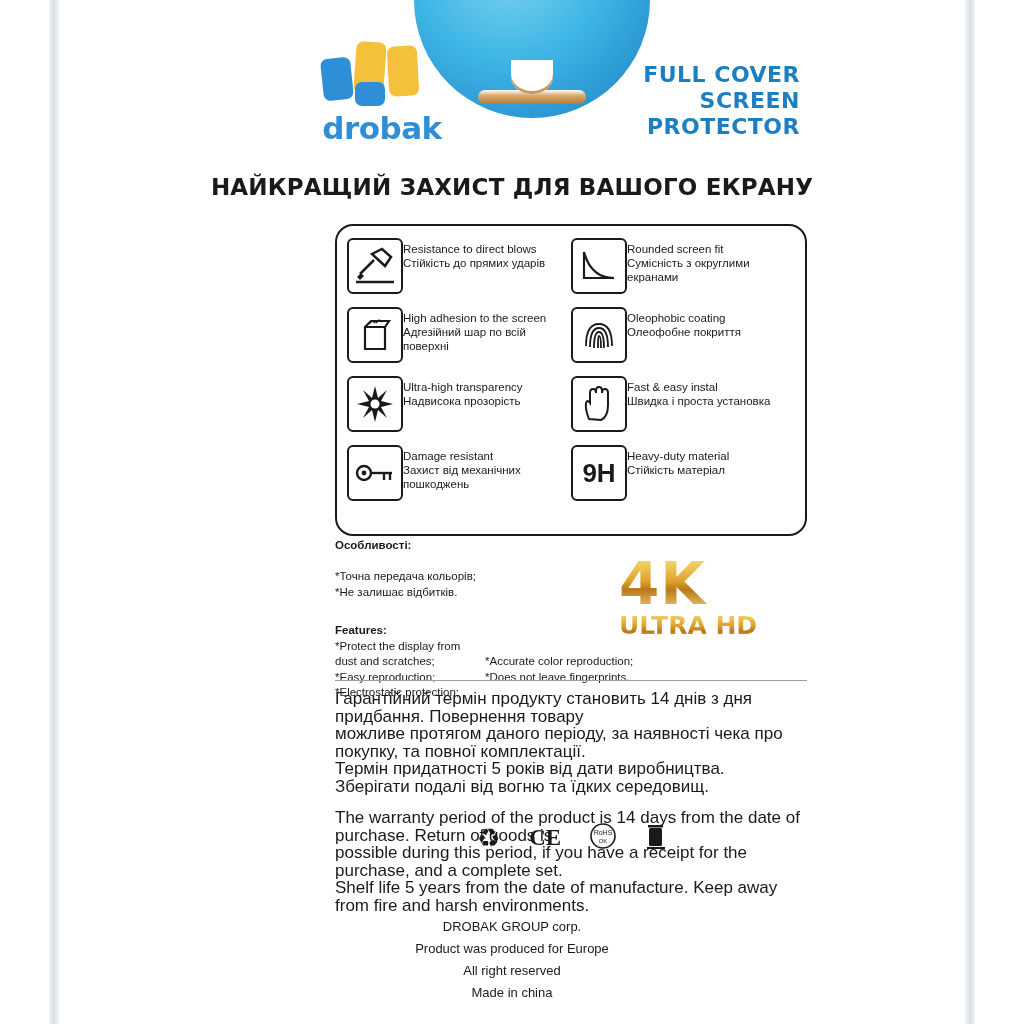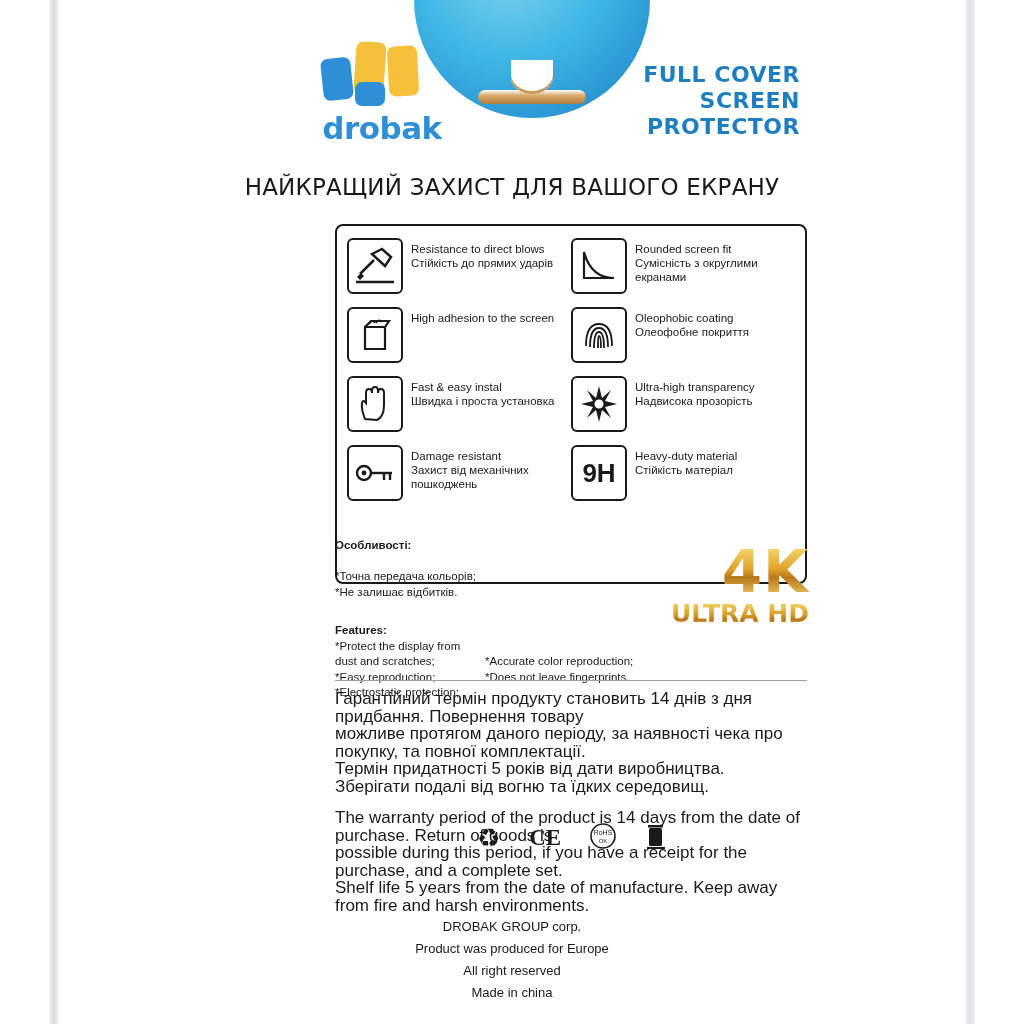--- a/index.html
+++ b/index.html
@@ -109,35 +109,35 @@
     letter-spacing: 0.5px;
     font-family: "DejaVu Sans", sans-serif;
   }
 
   .headline {
     position: absolute;
     left: 0; right: 0;
     top: 174px;
     text-align: center;
     font-size: 23px;
-    font-weight: normal;
+    font-weight: bold;
     color: #1a1a1a;
     letter-spacing: 0.2px;
     font-family: "DejaVu Sans", sans-serif;
   }
 
   
   .feat-box {
     position: absolute;
     left: 276px;
     top: 224px;
     width: 472px;
-    height: 360px;
+    height: 312px;
     border: 2px solid #1a1a1a;
-    border-radius: 8px;
+    border-radius: 18px;
     box-sizing: border-box;
     padding: 12px 10px;
   }
   .feat-grid {
     display: flex;
     flex-wrap: wrap;
   }
   .feat {
     width: 50%;
     display: flex;
@@ -145,21 +145,20 @@
     margin-bottom: 13px;
     box-sizing: border-box;
     padding-right: 4px;
   }
   .feat-icon {
     width: 56px;
     height: 56px;
     border: 2px solid #1a1a1a;
     border-radius: 6px;
     flex: 0 0 56px;
-    margin-right: 8px;
     display: flex;
     align-items: center;
     justify-content: center;
     box-sizing: border-box;
   }
   .feat-icon svg { display: block; }
   .feat-txt {
     font-size: 11.5px;
     line-height: 14px;
     color: #1a1a1a;
@@ -186,23 +185,23 @@
     line-height: 15.5px;
   }
   .specs .sec-title { font-weight: bold; }
   .spec-cols { display: flex; }
   .spec-cols .col1 { width: 150px; }
   .spec-cols .col2 { width: 150px; }
 
   .fourk {
     position: absolute;
     left: 560px;
-    top: 544px;
+    top: 556px;
     width: 190px;
-    text-align: right;
+    text-align: left;
   }
   .fourk-big {
     font-size: 58px;
     font-weight: bold;
     line-height: 56px;
     font-family: "DejaVu Sans", sans-serif;
     background: linear-gradient(to bottom,#f7e07a 0%,#e0a22b 45%,#b8791c 60%,#f3d271 100%);
     -webkit-background-clip: text;
     background-clip: text;
     color: transparent;
@@ -329,20 +328,21 @@
           <div class="feat-icon">
             <svg width="40" height="40" viewBox="0 0 40 40">
               <path d="M10 12 L30 12 L30 34 L10 34 Z" fill="none" stroke="#1a1a1a" stroke-width="2.2"></path>
               <path d="M10 12 L16 6 L34 6 L30 12" fill="none" stroke="#1a1a1a" stroke-width="2.2"></path>
               <path d="M14 9 q3 -5 6 -1" fill="none" stroke="#1a1a1a" stroke-width="1.6"></path>
               <path d="M21 8 q3 -5 6 -1" fill="none" stroke="#1a1a1a" stroke-width="1.6"></path>
             </svg>
           </div>
           <div class="feat-txt">
             <span class="en">High adhesion to the screen</span>
+            <span class="ua">Адгезійний шар по всій поверхні</span>
           </div>
         </div>
 
         <div class="feat">
           <div class="feat-icon">
             <svg width="38" height="38" viewBox="0 0 38 38">
               <g fill="none" stroke="#1a1a1a" stroke-width="1.8">
                 <path d="M6 30 Q6 8 19 8 Q32 8 32 30"></path>
                 <path d="M10 31 Q10 12 19 12 Q28 12 28 31"></path>
                 <path d="M14 32 Q14 16 19 16 Q24 16 24 32"></path>
@@ -351,40 +351,40 @@
             </svg>
           </div>
           <div class="feat-txt">
             <span class="en">Oleophobic coating</span>
             <span class="ua">Олеофобне покриття</span>
           </div>
         </div>
 
         <div class="feat">
           <div class="feat-icon">
-            <svg width="36" height="38" viewBox="0 0 36 38">
-              <path d="M8 34 Q4 24 5 18 Q6 14 9 18 L9 8 Q9 4 12 4 Q15 4 15 8 L15 6 Q15 2 18 2 Q21 2 21 6 L21 8 Q21 4 24 4 Q27 4 27 8 L27 20 Q27 32 20 35 Z" fill="none" stroke="#1a1a1a" stroke-width="2"></path>
-            </svg>
-          </div>
-          <div class="feat-txt">
-            <span class="en">Fast &amp; easy instal</span>
-            <span class="ua">Швидка і проста установка</span>
-          </div>
-        </div>
-
-        <div class="feat">
-          <div class="feat-icon">
             <svg width="40" height="40" viewBox="0 0 40 40">
               <path d="M20 2 L23 14 L32 6 L26 17 L38 20 L26 23 L32 34 L23 26 L20 38 L17 26 L8 34 L14 23 L2 20 L14 17 L8 6 L17 14 Z" fill="#1a1a1a"></path>
               <circle cx="20" cy="20" r="4.5" fill="#ffffff"></circle>
             </svg>
           </div>
           <div class="feat-txt">
             <span class="en">Ultra-high transparency</span>
             <span class="ua">Надвисока прозорість</span>
+          </div>
+        </div>
+
+        <div class="feat">
+          <div class="feat-icon">
+            <svg width="36" height="38" viewBox="0 0 36 38">
+              <path d="M8 34 Q4 24 5 18 Q6 14 9 18 L9 8 Q9 4 12 4 Q15 4 15 8 L15 6 Q15 2 18 2 Q21 2 21 6 L21 8 Q21 4 24 4 Q27 4 27 8 L27 20 Q27 32 20 35 Z" fill="none" stroke="#1a1a1a" stroke-width="2"></path>
+            </svg>
+          </div>
+          <div class="feat-txt">
+            <span class="en">Fast &amp; easy instal</span>
+            <span class="ua">Швидка і проста установка</span>
           </div>
         </div>
 
         <div class="feat">
           <div class="feat-icon">
             <svg width="42" height="30" viewBox="0 0 42 30">
               <circle cx="10" cy="15" r="7" fill="none" stroke="#1a1a1a" stroke-width="2.4"></circle>
               <circle cx="10" cy="15" r="2.4" fill="#1a1a1a"></circle>
               <line x1="17" y1="15" x2="38" y2="15" stroke="#1a1a1a" stroke-width="2.4"></line>
               <line x1="30" y1="15" x2="30" y2="22" stroke="#1a1a1a" stroke-width="2.4"></line>

